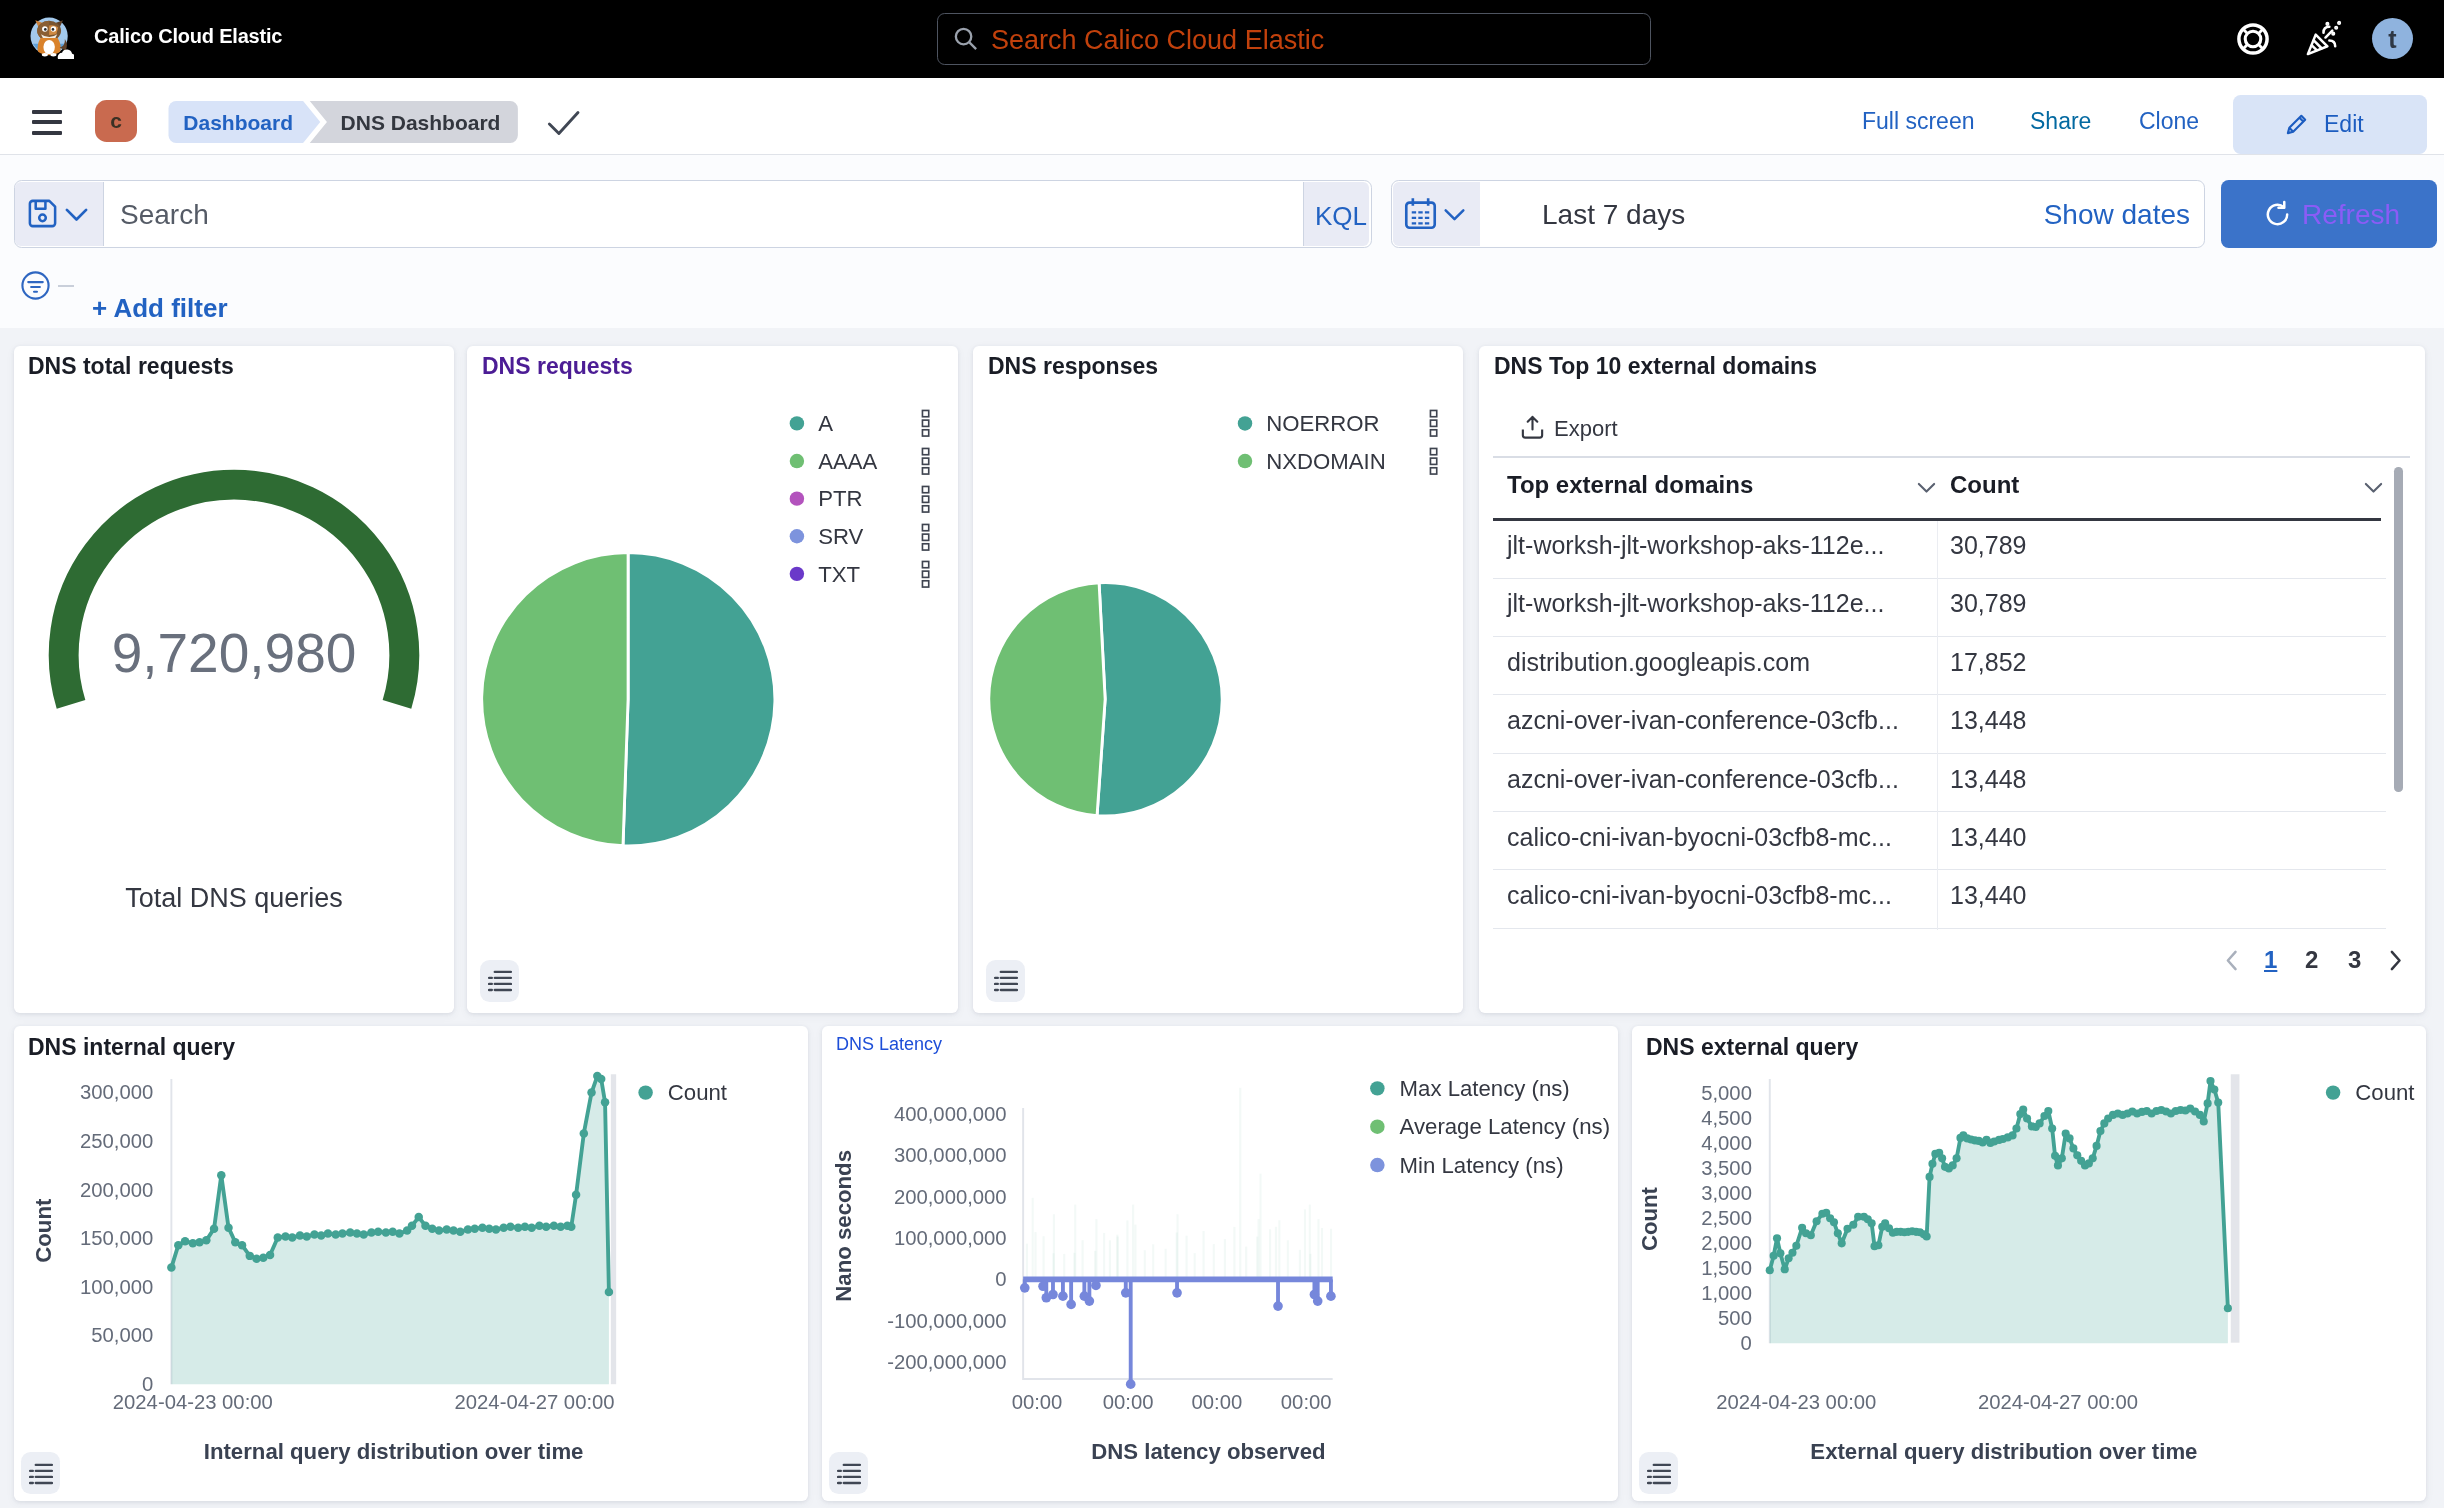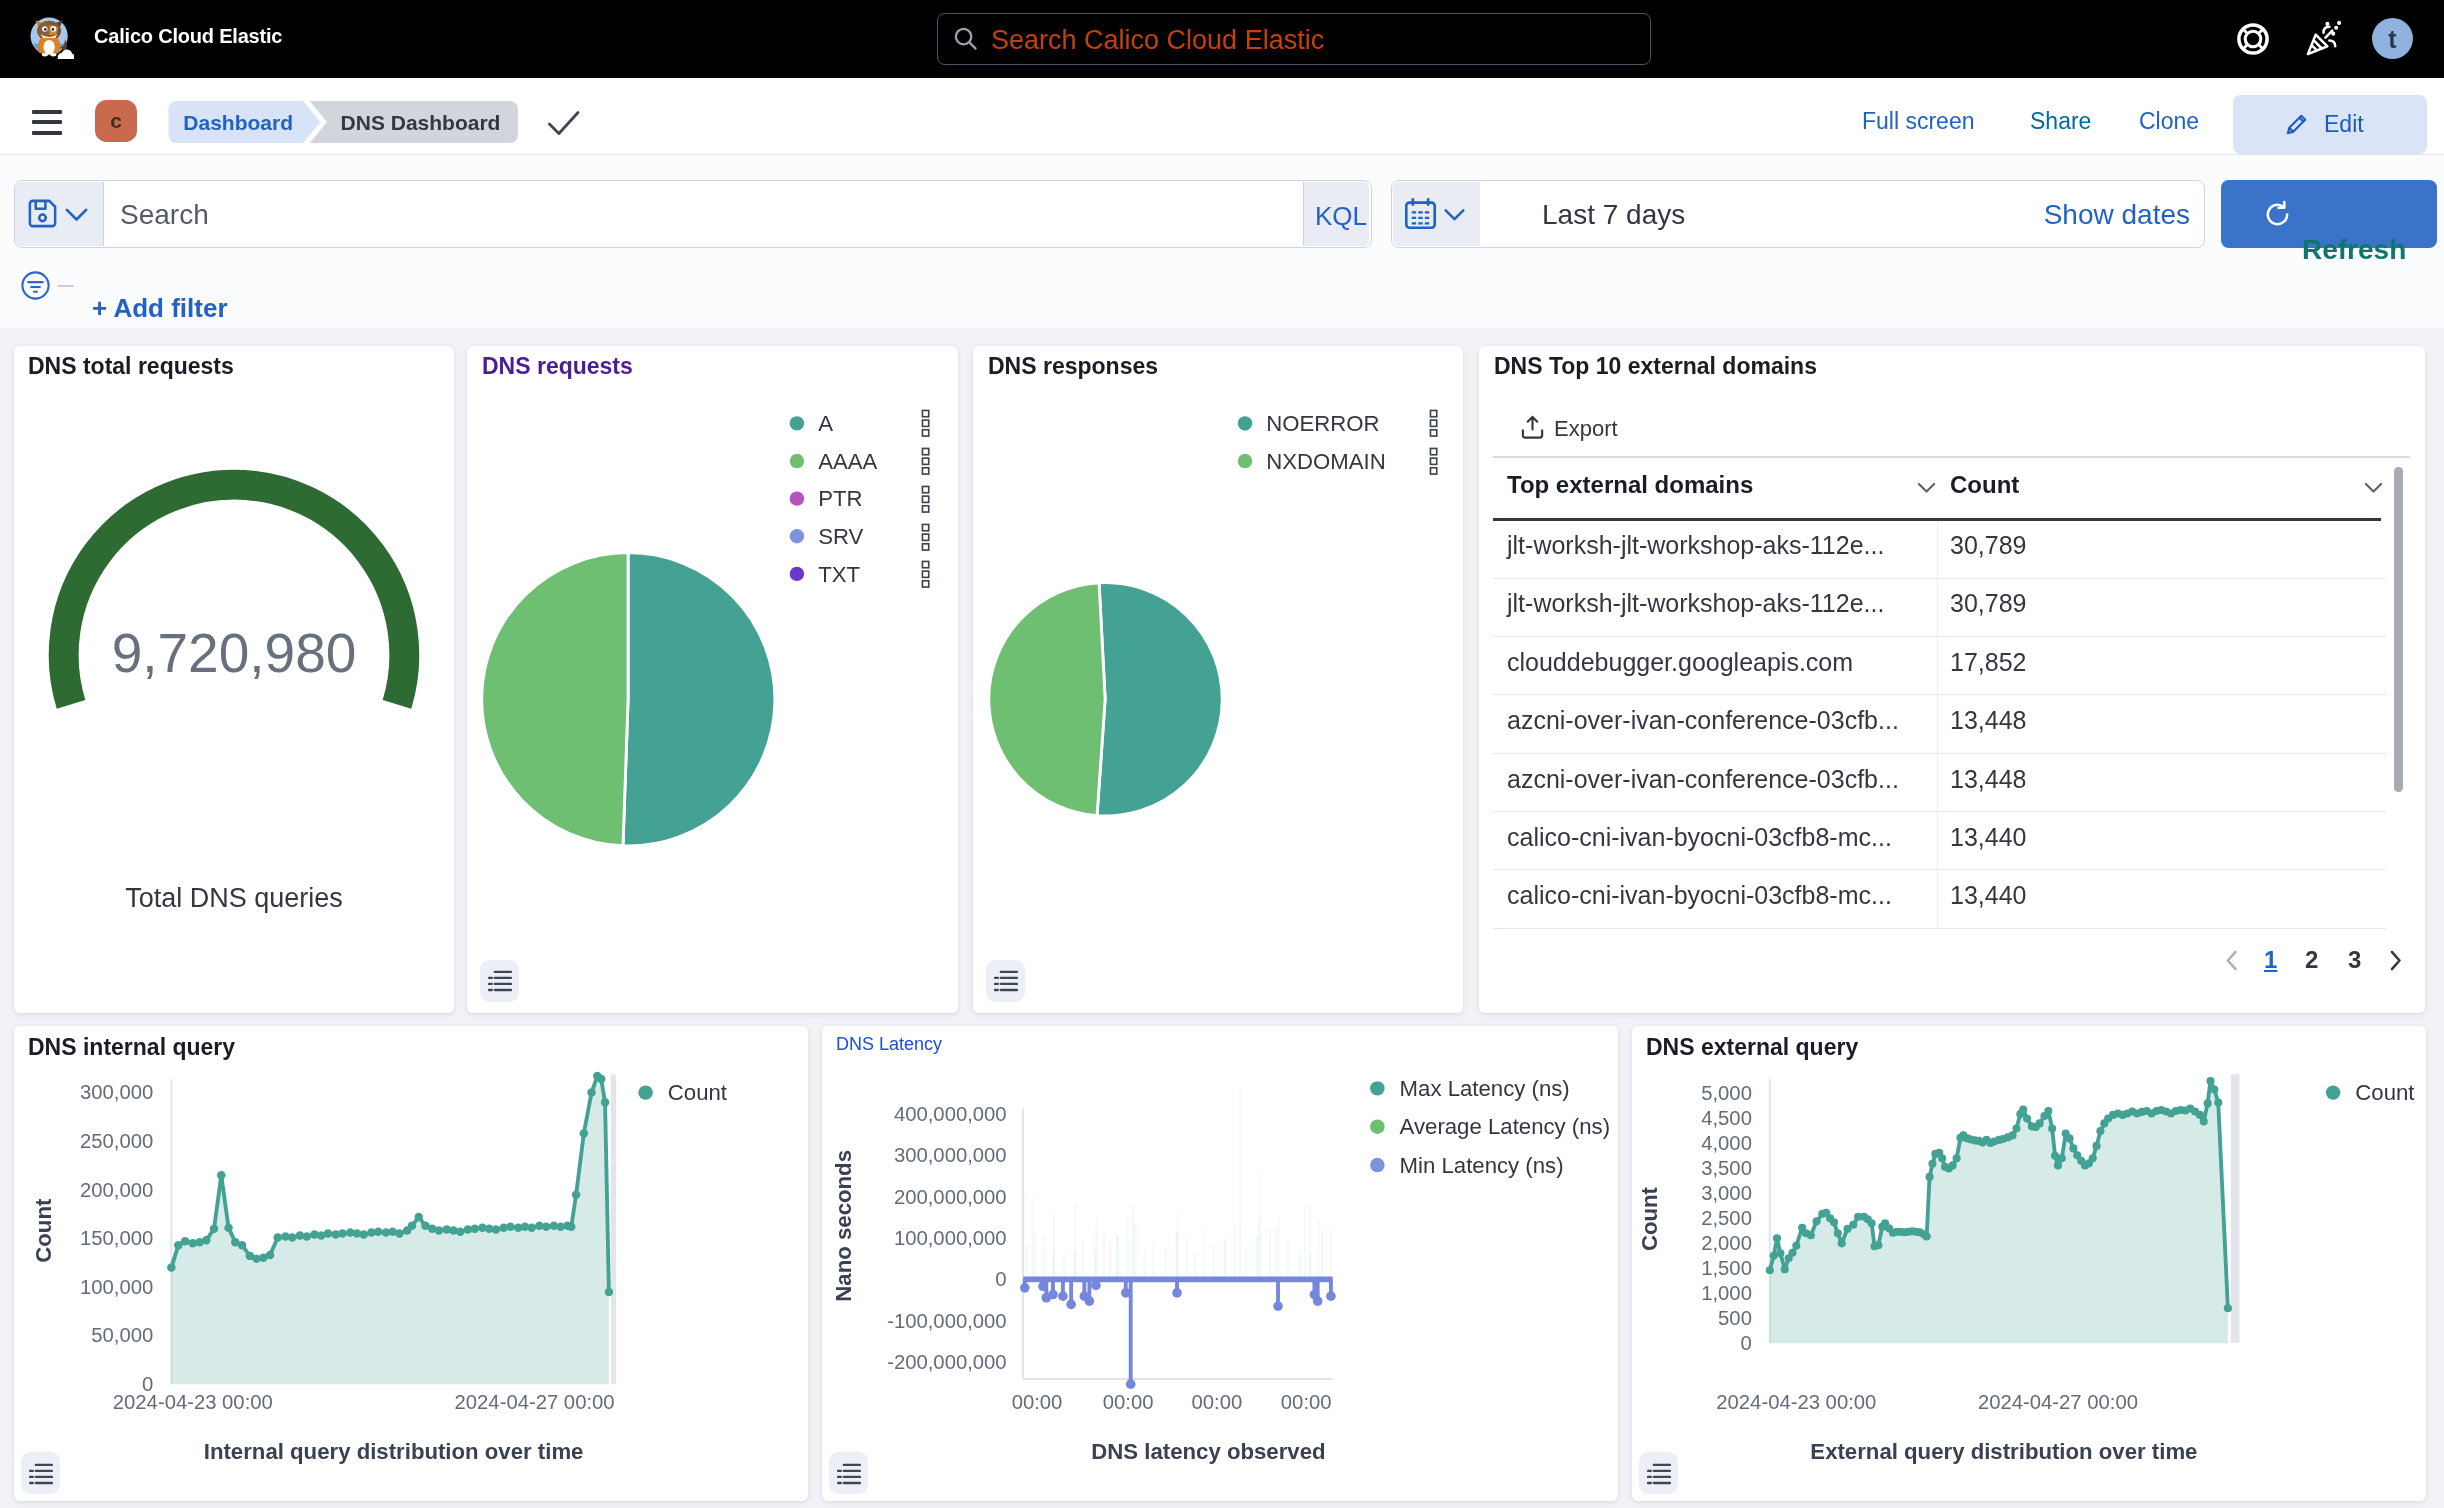--- a/index.html
+++ b/index.html
@@ -103,21 +103,21 @@
 <svg class="abs" style="left:1443px;top:206px;" width="23" height="17.4" viewBox="0 0 26 18" fill="none" stroke="#2262C2" stroke-width="2.8" stroke-linecap="round" stroke-linejoin="round">
 <path d="M3 4 L13 14 L23 4"></path>
     </svg>
 <div class="abs" style="left:1495px;top:199px;font-size:28px;color:#343741;margin-left:47px;">Last 7 days</div>
 <div class="abs" style="left:1984px;top:199px;width:206px;text-align:right;font-size:28px;color:#2262C2;">Show dates</div>
 <div class="abs" style="left:2221px;top:180px;width:216px;height:68px;border-radius:7.7px;background:#3B73C9;"></div>
 <svg class="abs" style="left:2263px;top:200px;" width="29" height="29" viewBox="0 0 30 30" fill="none" stroke="#fff" stroke-width="2.6" stroke-linecap="round">
 <path d="M25 15 a10 10 0 1 1 -3.5 -7.6"></path>
 <path d="M22 2 v6 h-6" stroke-linejoin="round"></path>
 </svg>
-<div class="abs" style="left:2302px;top:199px;font-size:28px;font-weight:700;color:#0f766e;margin-top:35px;">Refresh</div>
+<div class="abs" style="left:2302px;top:199px;font-size:28px;font-weight:400;color:#8b5cf6;">Refresh</div>
 <svg class="abs" style="left:20px;top:270px;" width="31" height="31" viewBox="0 0 32 32" fill="none" stroke="#2E66C1" stroke-width="2.2">
 <circle cx="16" cy="16" r="13.5"></circle>
 <path d="M8.5 12.5 h15 M11.5 17.5 h9 M14.5 22.5 h3" stroke-linecap="round"></path>
 </svg>
 <div class="abs" style="left:58px;top:285px;width:16.4px;height:2.4px;background:#C9CFDA;"></div>
 <div class="abs" style="left:92px;top:273px;font-size:26px;font-weight:600;color:#2262C2;margin-top:20px;">+ Add filter</div>
 <div class="panel" style="left:13.5px;top:346px;width:440px;height:667px;"></div>
 <div class="abs" style="left:28px;top:353px;font-size:23px;font-weight:bold;color:#1A1D26;">DNS total requests</div>
 <div class="panel" style="left:467px;top:346px;width:491px;height:667px;"></div>
 <div class="abs" style="left:482px;top:353px;font-size:23px;font-weight:bold;color:#4c1d95;">DNS requests</div>
@@ -217,21 +217,21 @@
 <svg class="abs" style="left:2363px;top:481px;" width="21" height="13.5" viewBox="0 0 22 14" fill="none" stroke="#5A6170" stroke-width="2.2" stroke-linecap="round" stroke-linejoin="round">
       <path d="M3 3 L11 11 L19 3"></path>
     </svg>
 <div class="abs" style="left:1493px;top:518px;width:888px;height:2.9px;background:#343741;"></div>
 <div class="abs" style="left:1507px;top:531px;font-size:25px;color:#343741;">jlt-worksh-jlt-workshop-aks-112e...</div>
 <div class="abs" style="left:1950px;top:531px;font-size:25px;color:#343741;">30,789</div>
 <div class="abs" style="left:1493px;top:578px;width:893px;height:1.4px;background:#E4E7ED;"></div>
 <div class="abs" style="left:1507px;top:589px;font-size:25px;color:#343741;">jlt-worksh-jlt-workshop-aks-112e...</div>
 <div class="abs" style="left:1950px;top:589px;font-size:25px;color:#343741;">30,789</div>
 <div class="abs" style="left:1493px;top:636px;width:893px;height:1.4px;background:#E4E7ED;"></div>
-<div class="abs" style="left:1507px;top:648px;font-size:25px;color:#343741;">clouddebugger.googleapis.com</div>
+<div class="abs" style="left:1507px;top:648px;font-size:25px;color:#343741;">distribution.googleapis.com</div>
 <div class="abs" style="left:1950px;top:648px;font-size:25px;color:#343741;">17,852</div>
 <div class="abs" style="left:1493px;top:694px;width:893px;height:1.4px;background:#E4E7ED;"></div>
 <div class="abs" style="left:1507px;top:706px;font-size:25px;color:#343741;">azcni-over-ivan-conference-03cfb...</div>
 <div class="abs" style="left:1950px;top:706px;font-size:25px;color:#343741;">13,448</div>
 <div class="abs" style="left:1493px;top:753px;width:893px;height:1.4px;background:#E4E7ED;"></div>
 <div class="abs" style="left:1507px;top:765px;font-size:25px;color:#343741;">azcni-over-ivan-conference-03cfb...</div>
 <div class="abs" style="left:1950px;top:765px;font-size:25px;color:#343741;">13,448</div>
 <div class="abs" style="left:1493px;top:811px;width:893px;height:1.4px;background:#E4E7ED;"></div>
 <div class="abs" style="left:1507px;top:823px;font-size:25px;color:#343741;">calico-cni-ivan-byocni-03cfb8-mc...</div>
 <div class="abs" style="left:1950px;top:823px;font-size:25px;color:#343741;">13,440</div>

